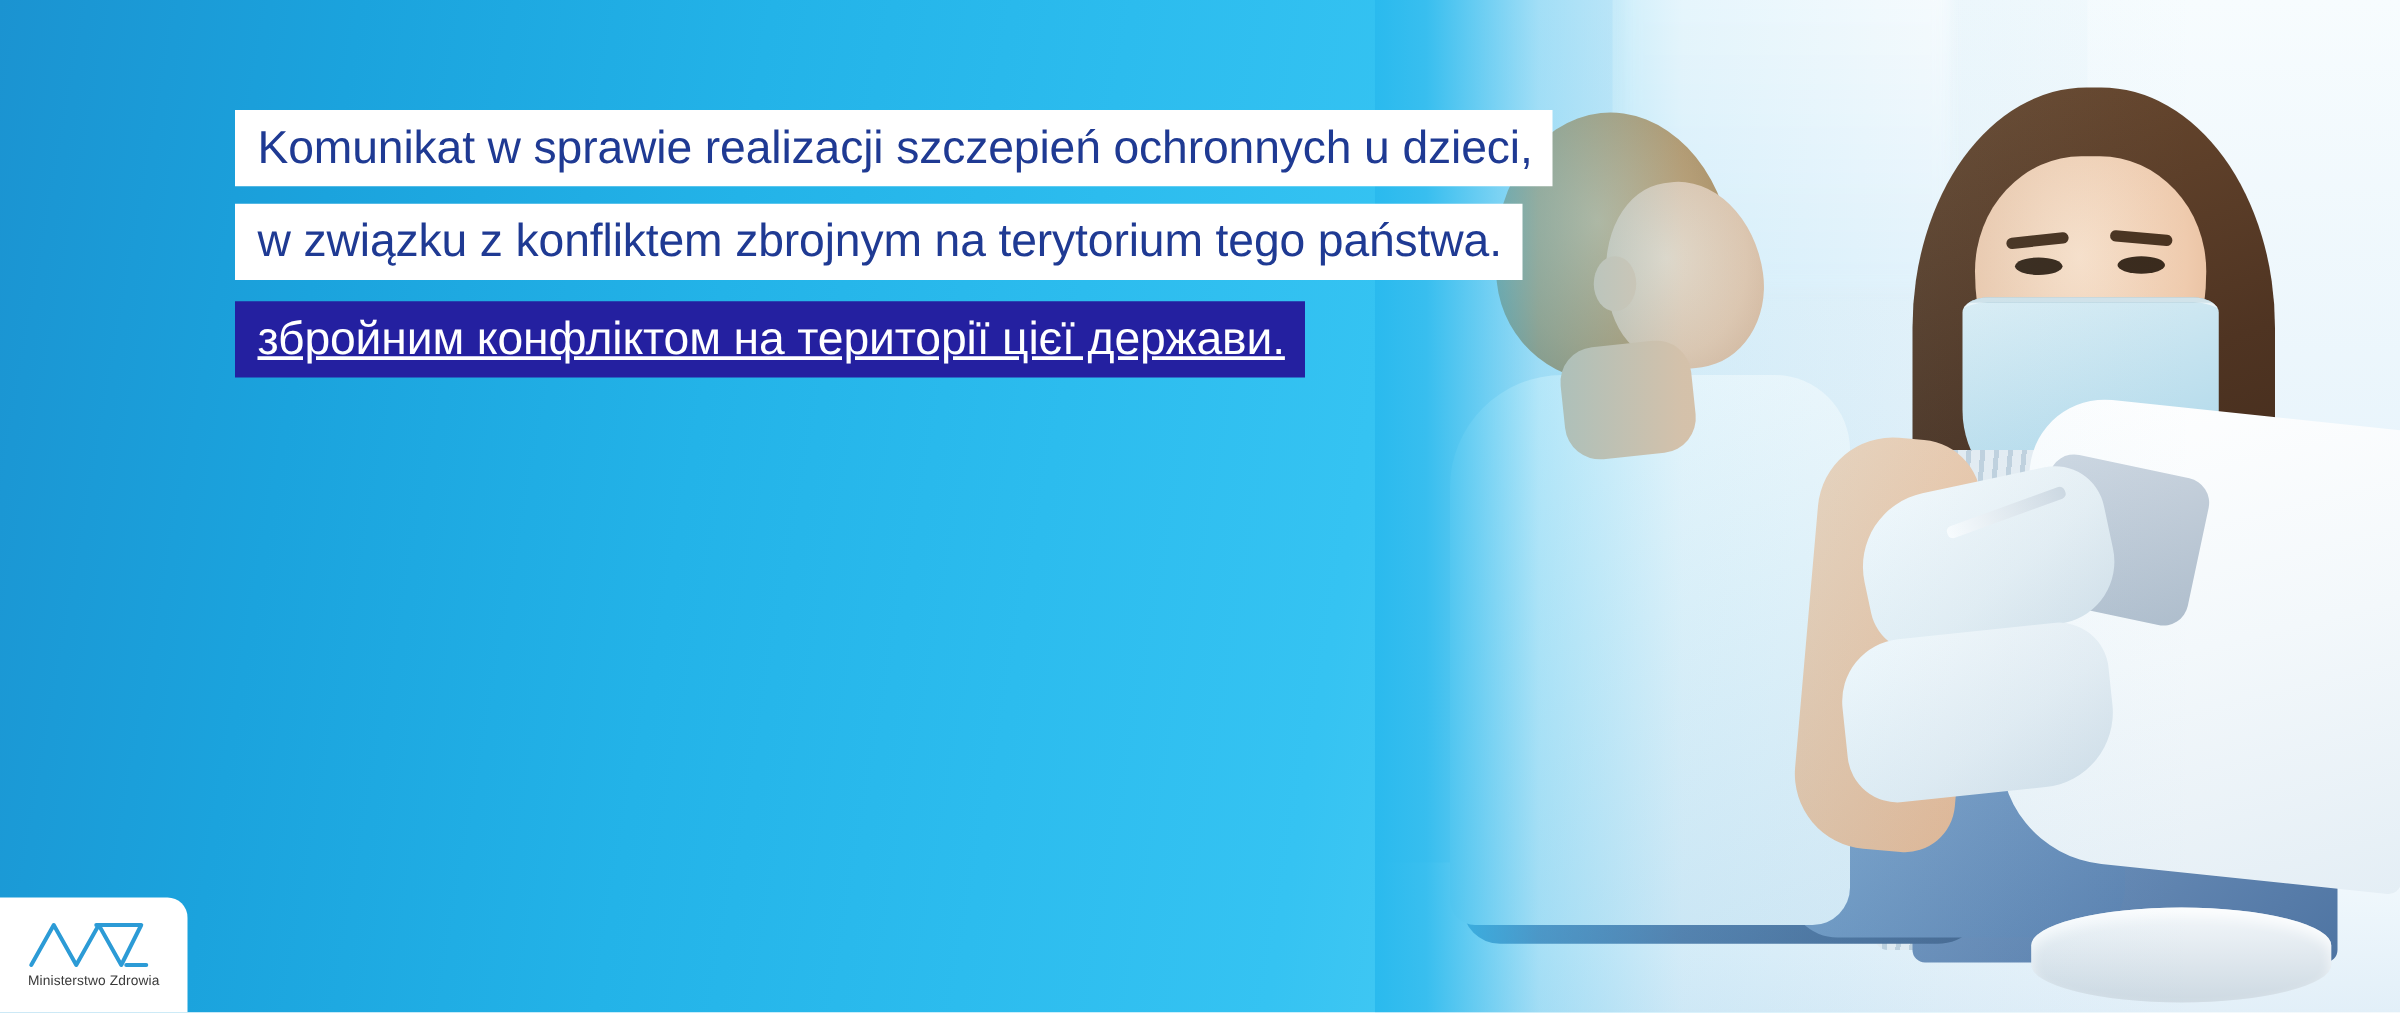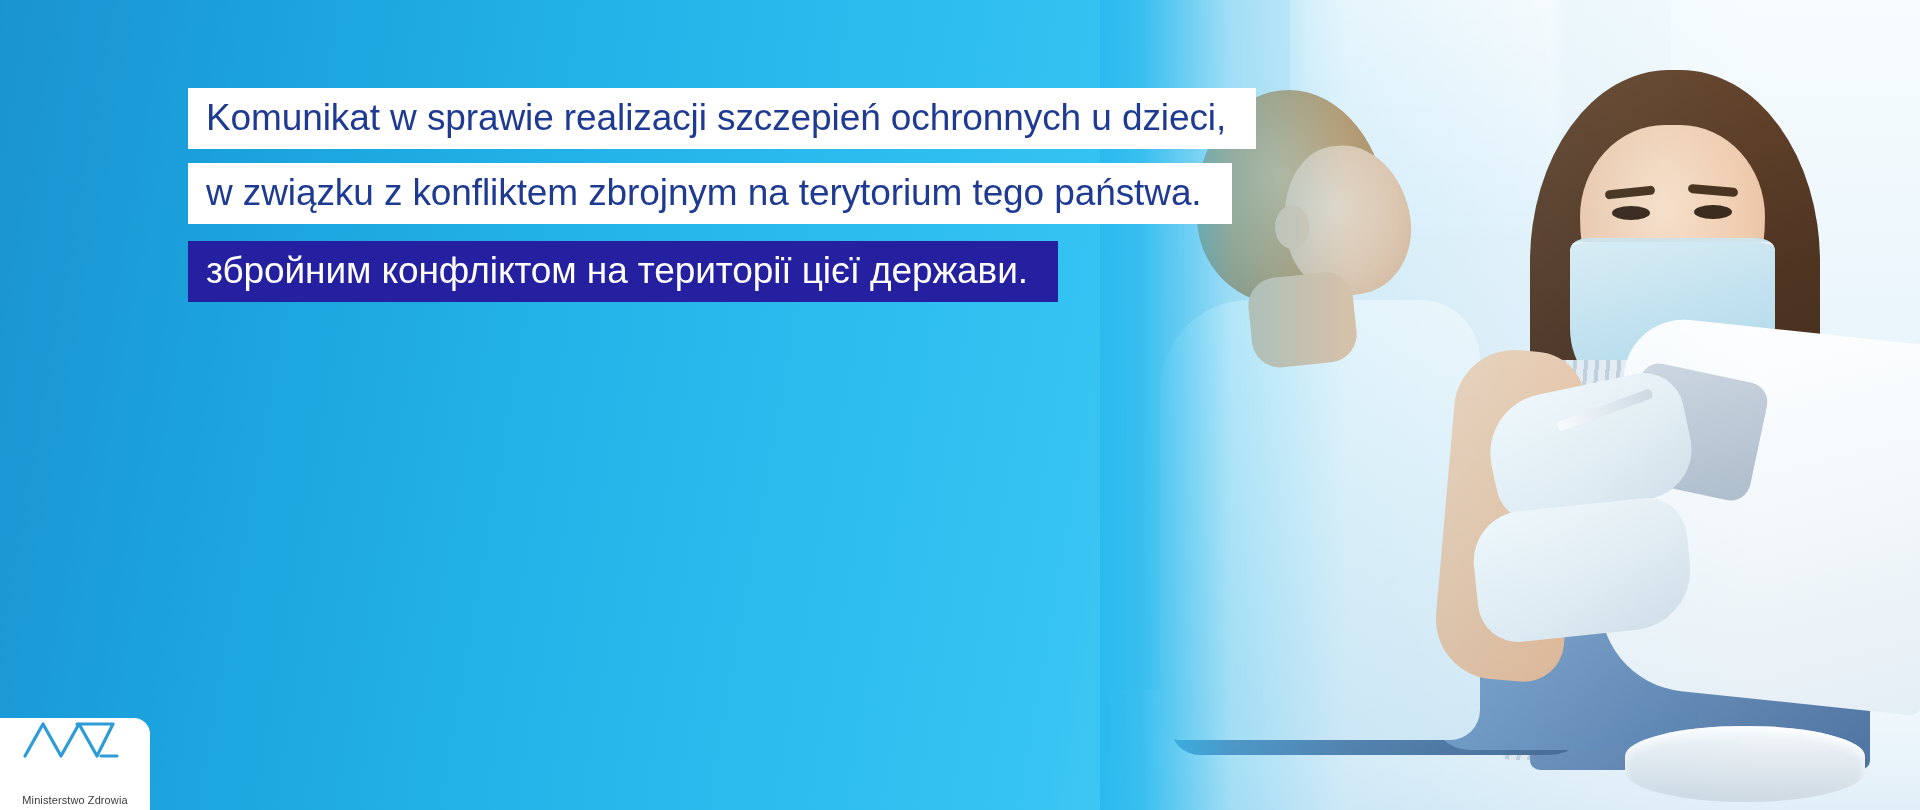--- a/index.html
+++ b/index.html
@@ -134,46 +134,46 @@
     position:absolute;
     left:188px; top:88px;
     display:flex; flex-direction:column;
     align-items:flex-start;
   }
   .line {
     white-space:nowrap;
     font-size:37px;
     line-height:1.0;
     letter-spacing:-0.1px;
-    padding:11px 30px 13px 18px;
+    padding:11px 16px 13px 18px;
     font-weight:400;
   }
   .line.pl {
     background:#ffffff;
     color:#1f3a93;
     margin-bottom:13px;
   }
   .line.pl.l1 { margin-bottom:14px; }
   .line.pl.l3 { margin-bottom:17px; }
   .line.ua {
     background:#2420a0;
     color:#ffffff;
     margin-bottom:14px;
   }
-  .line.ua.u3 { margin-bottom:0; }
+  .line.ua.u3 { margin-bottom:0;text-decoration:underline; }
 
   
   #logo-card {
     position:absolute;
     left:0; bottom:0;
     width:150px; height:92px;
     background:#ffffff;
     border-radius:0 16px 0 0;
     display:flex; flex-direction:column;
-    align-items:center; justify-content:space-between;
+    align-items:center; justify-content:center;
     gap:3px;
     padding-bottom:4px;
   }
   #logo-card svg { display:block; }
   #logo-card .logo-text {
     font-size:11px;
     color:#3a3a3a;
     letter-spacing:0.1px;
     font-family:"Liberation Sans", sans-serif;
   }

